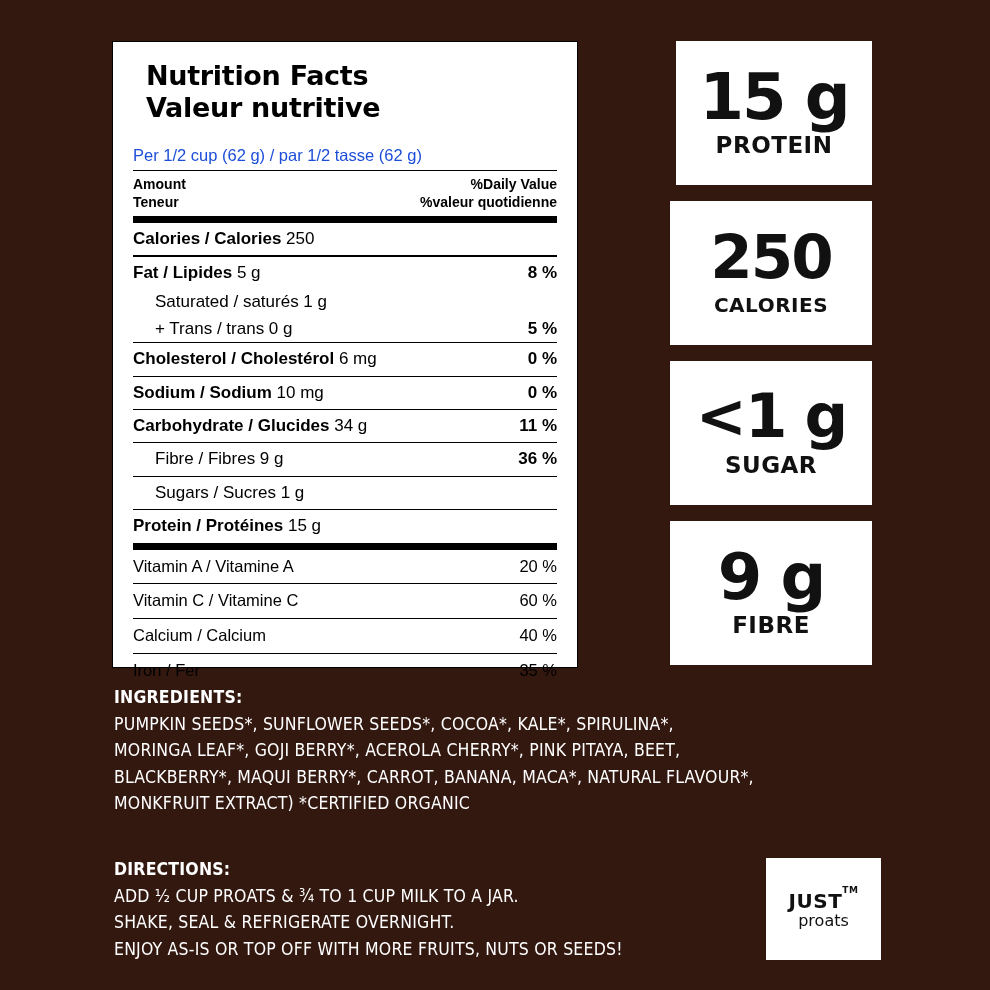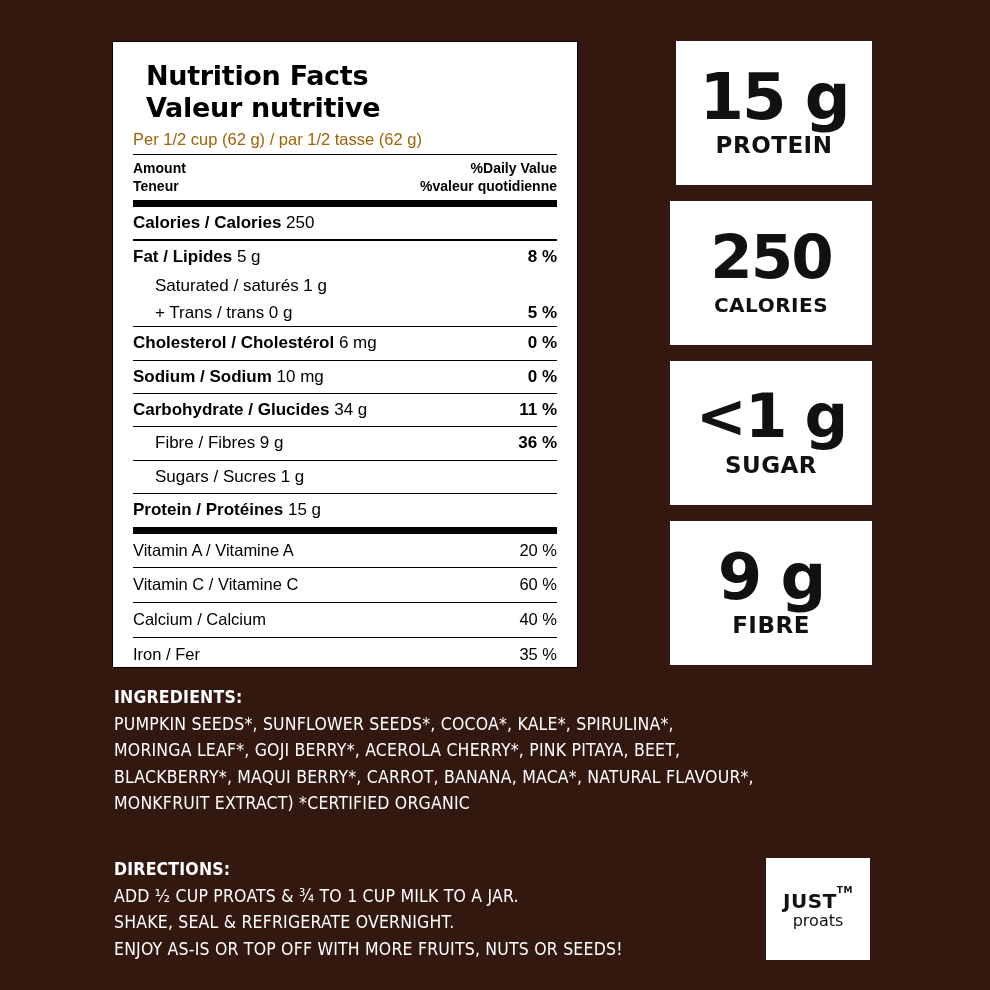--- a/index.html
+++ b/index.html
@@ -30,22 +30,22 @@
     font-family: "DejaVu Sans", sans-serif;
     font-weight: bold;
     font-size: 27px;
     line-height: 1.18;
     color: #000;
     letter-spacing: -0.3px;
     margin-left: 13px;
   }
   .nf-serving {
     font-size: 16.5px;
-    color: #a16207;
-    margin-top: 6px;
+    color: #1d4ed8;
+    margin-top: 22px;
     margin-bottom: 5px;
   }
   .rule-thin { border-top: 1px solid #000; }
   .rule-med  { border-top: 2px solid #000; }
   .rule-thick{ border-top: 7px solid #000; }
 
   .nf-dvhead {
     display: flex; justify-content: space-between;
     padding: 4px 0 4px 0;
     font-size: 14px;
@@ -120,21 +120,21 @@
   }
   .txtblock .hd { font-weight: bold; }
   #ingredients { left: 114px; top: 684px; width: 760px; }
   #directions  { left: 114px; top: 856px; width: 640px; }
   .lines div { white-space: nowrap; }
 
   
   .logo {
     position: absolute;
     left: 766px; top: 858px;
-    width: 104px; height: 102px;
+    width: 115px; height: 102px;
     background: #fff;
     display: flex; flex-direction: column;
     align-items: center; justify-content: center;
     color: #111;
   }
   .logo .l1 {
     font-family: "DejaVu Sans", sans-serif;
     font-weight: bold;
     font-size: 20px;
     letter-spacing: 0.5px;

